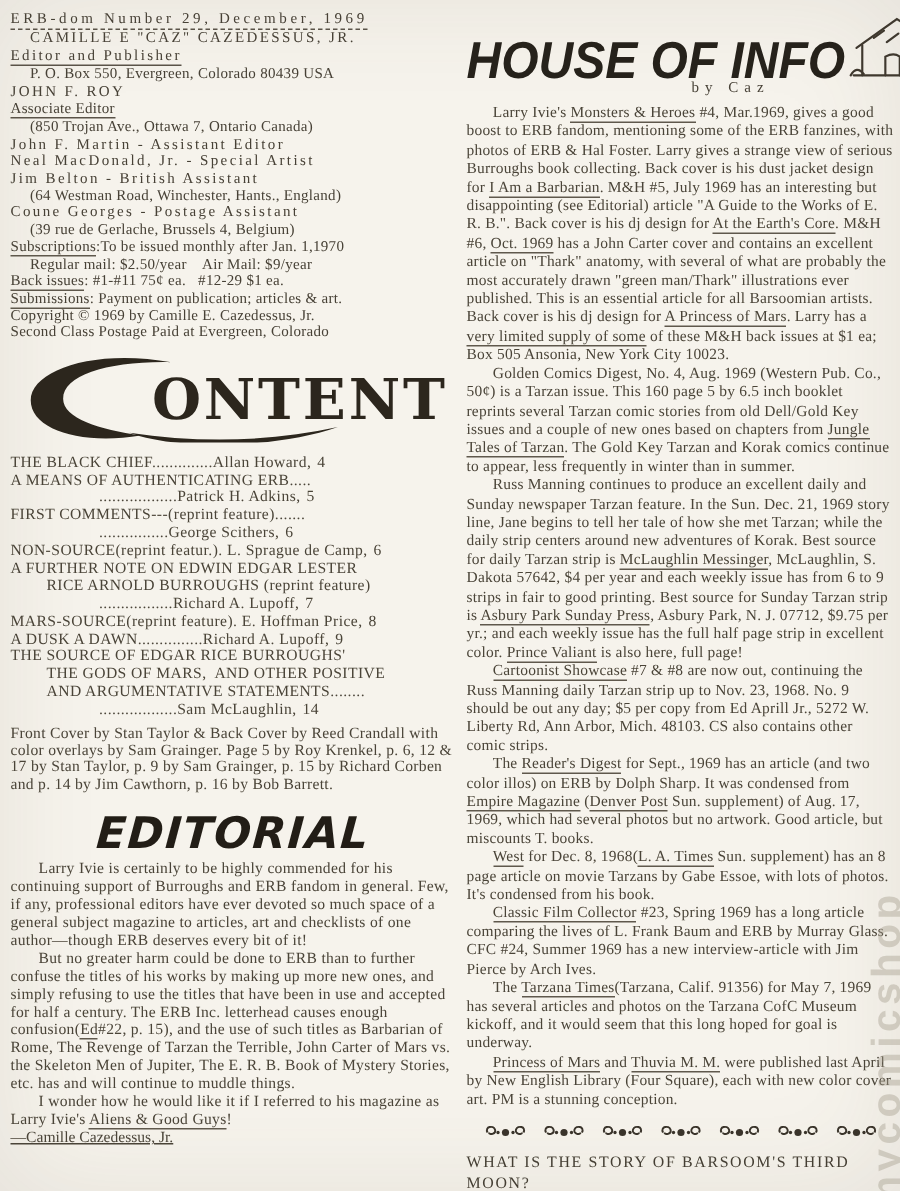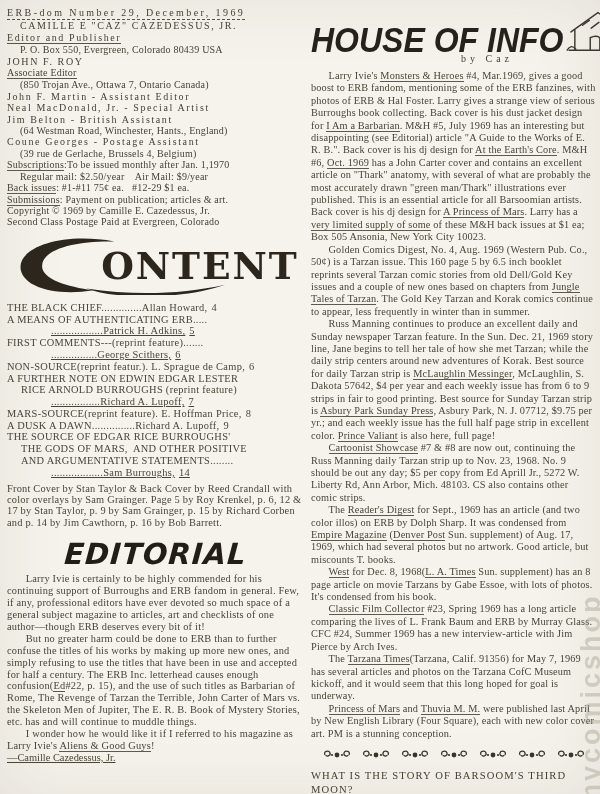--- a/index.html
+++ b/index.html
@@ -15,22 +15,22 @@
   .sp{letter-spacing:1.6px;}
   .sp2{letter-spacing:2.4px;text-align:right;}
   .ind1{margin-left:13px;}
   .ul-dash{display:inline-block;border-bottom:1px dashed #5a5348;padding-bottom:1px;}
   .ul-solid{display:inline-block;border-bottom:1px solid #5a5348;}
   .u{border-bottom:1px solid #5f584c;}
   .contents-logo{margin:5px 0 3px 0;}
   .cline{display:flex;font:10.4px/11.8px "Liberation Serif",serif;
          letter-spacing:.3px;white-space:pre-wrap;color:#4a4438;}
   .cline .pg{margin-left:4px;}
-  .cont{margin-left:44px;text-decoration:underline;}
-  .ind{margin-left:14px;font-family:Liberation Serif, serif;}
+  .cont{margin-left:59px;}
+  .ind{margin-left:24px;font-family:Liberation Serif, serif;}
   .credits{font:10.4px/11.3px "Liberation Serif",serif;margin-top:4px;letter-spacing:.2px;color:#4a4438;}
   .edit-head{font:bold italic 29px/32px "DejaVu Sans",sans-serif;letter-spacing:1px;
              color:#221d16;text-align:center;margin:2px 0 3px 0;transform:skewX(-4deg);}
   .epara{font:10.4px/11.9px "Liberation Serif",serif;text-indent:1.8em;margin:0;letter-spacing:.2px;}
   .sig{font:10.4px/12px "Liberation Serif",serif;text-align:left;padding-right:14px;text-decoration:underline;}
   
   .col-right{position:absolute;left:311px;top:8px;width:285px;}
   .hoi-head{display:flex;align-items:flex-end;}
   .hoi-title{font:bold italic 32px/34px "Liberation Sans",sans-serif;color:#26221b;
              transform:scaleY(1.08);transform-origin:left top;white-space:nowrap;}
@@ -87,21 +87,21 @@
     <div class="cline cont"><span>................George Scithers,</span><span class="pg">6</span></div>
     <div class="cline"><span>NON-SOURCE(reprint featur.). L. Sprague de Camp,</span><span class="pg">6</span></div>
     <div class="cline"><span>A FURTHER NOTE ON EDWIN EDGAR LESTER</span><span class="pg"></span></div>
     <div class="cline ind"><span>RICE ARNOLD BURROUGHS (reprint feature)</span><span class="pg"></span></div>
     <div class="cline cont"><span>.................Richard A. Lupoff,</span><span class="pg">7</span></div>
     <div class="cline"><span>MARS-SOURCE(reprint feature). E. Hoffman Price,</span><span class="pg">8</span></div>
     <div class="cline"><span>A DUSK A DAWN...............Richard A. Lupoff,</span><span class="pg">9</span></div>
     <div class="cline"><span>THE SOURCE OF EDGAR RICE BURROUGHS'</span><span class="pg"></span></div>
     <div class="cline ind"><span>THE GODS OF MARS,  AND OTHER POSITIVE</span><span class="pg"></span></div>
     <div class="cline ind"><span>AND ARGUMENTATIVE STATEMENTS........</span><span class="pg"></span></div>
-    <div class="cline cont"><span>..................Sam Burroughs,</span><span class="pg">14</span></div>
+    <div class="cline cont"><span>..................Sam McLaughlin,</span><span class="pg">14</span></div>
   </div>
 
   <p class="credits">Front Cover by Stan Taylor &amp; Back Cover by Reed Crandall with color overlays by Sam Grainger.  Page 5 by Roy Krenkel,  p. 6, 12 &amp; 17 by Stan Taylor, p. 9 by Sam Grainger, p. 15 by Richard Corben and p. 14 by Jim Cawthorn,  p. 16 by Bob Barrett.</p>
 
   <div class="edit-head">EDITORIAL</div>
   <p class="epara">Larry Ivie is certainly to be highly commended for his continuing support of Burroughs and ERB fandom in general.  Few, if any, professional editors have ever devoted so much space of a general subject magazine to articles, art and checklists of one author—though ERB deserves every bit of it!</p>
   <p class="epara">But no greater harm could be done to ERB than to further confuse the titles of his works by making up more new ones, and simply refusing to use the titles that have been in use and accepted for half a century.  The ERB Inc. letterhead causes enough confusion(<span class="u">Ed</span>#22, p. 15), and the use of such titles as Barbarian of Rome,  The Revenge of Tarzan the Terrible, John Carter of Mars vs. the Skeleton Men of Jupiter,  The E. R. B. Book of Mystery Stories,  etc. has and will continue to muddle things.</p>
   <p class="epara">I wonder how he would like it if I referred to his magazine as Larry Ivie's <span class="u">Aliens &amp; Good Guys</span>!</p>
   <div class="sig">—Camille Cazedessus, Jr.</div>
 </div>

